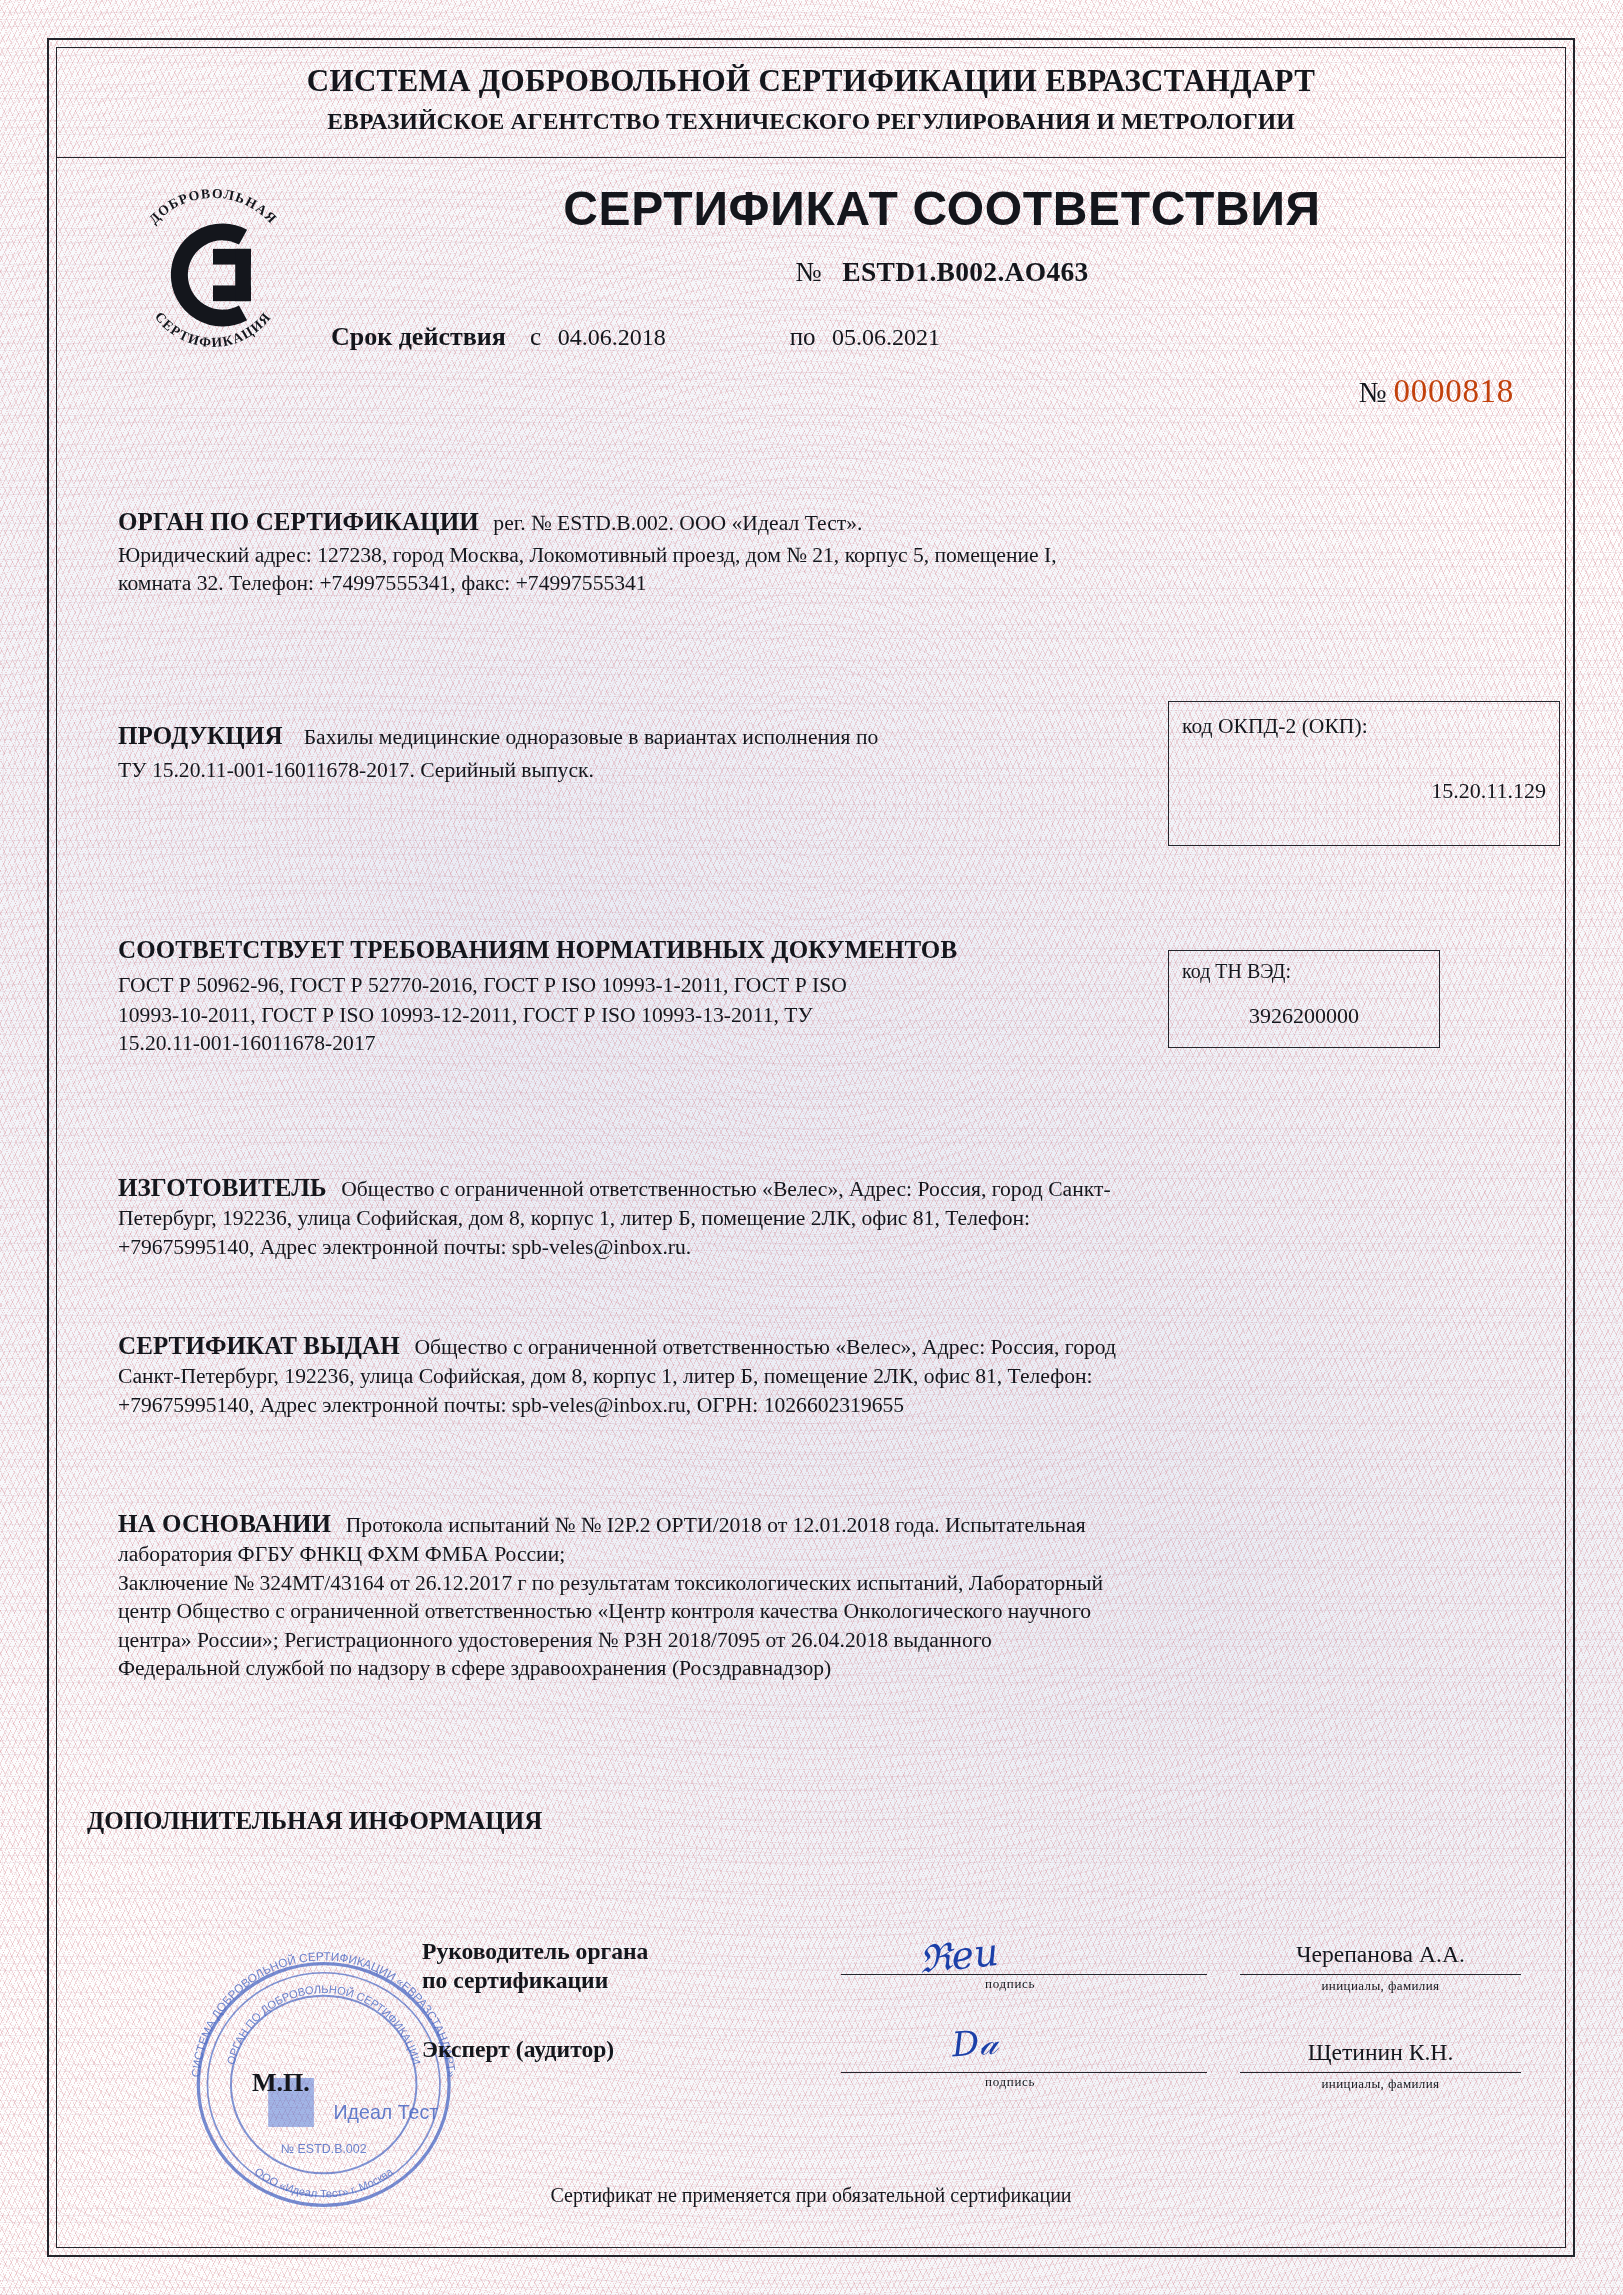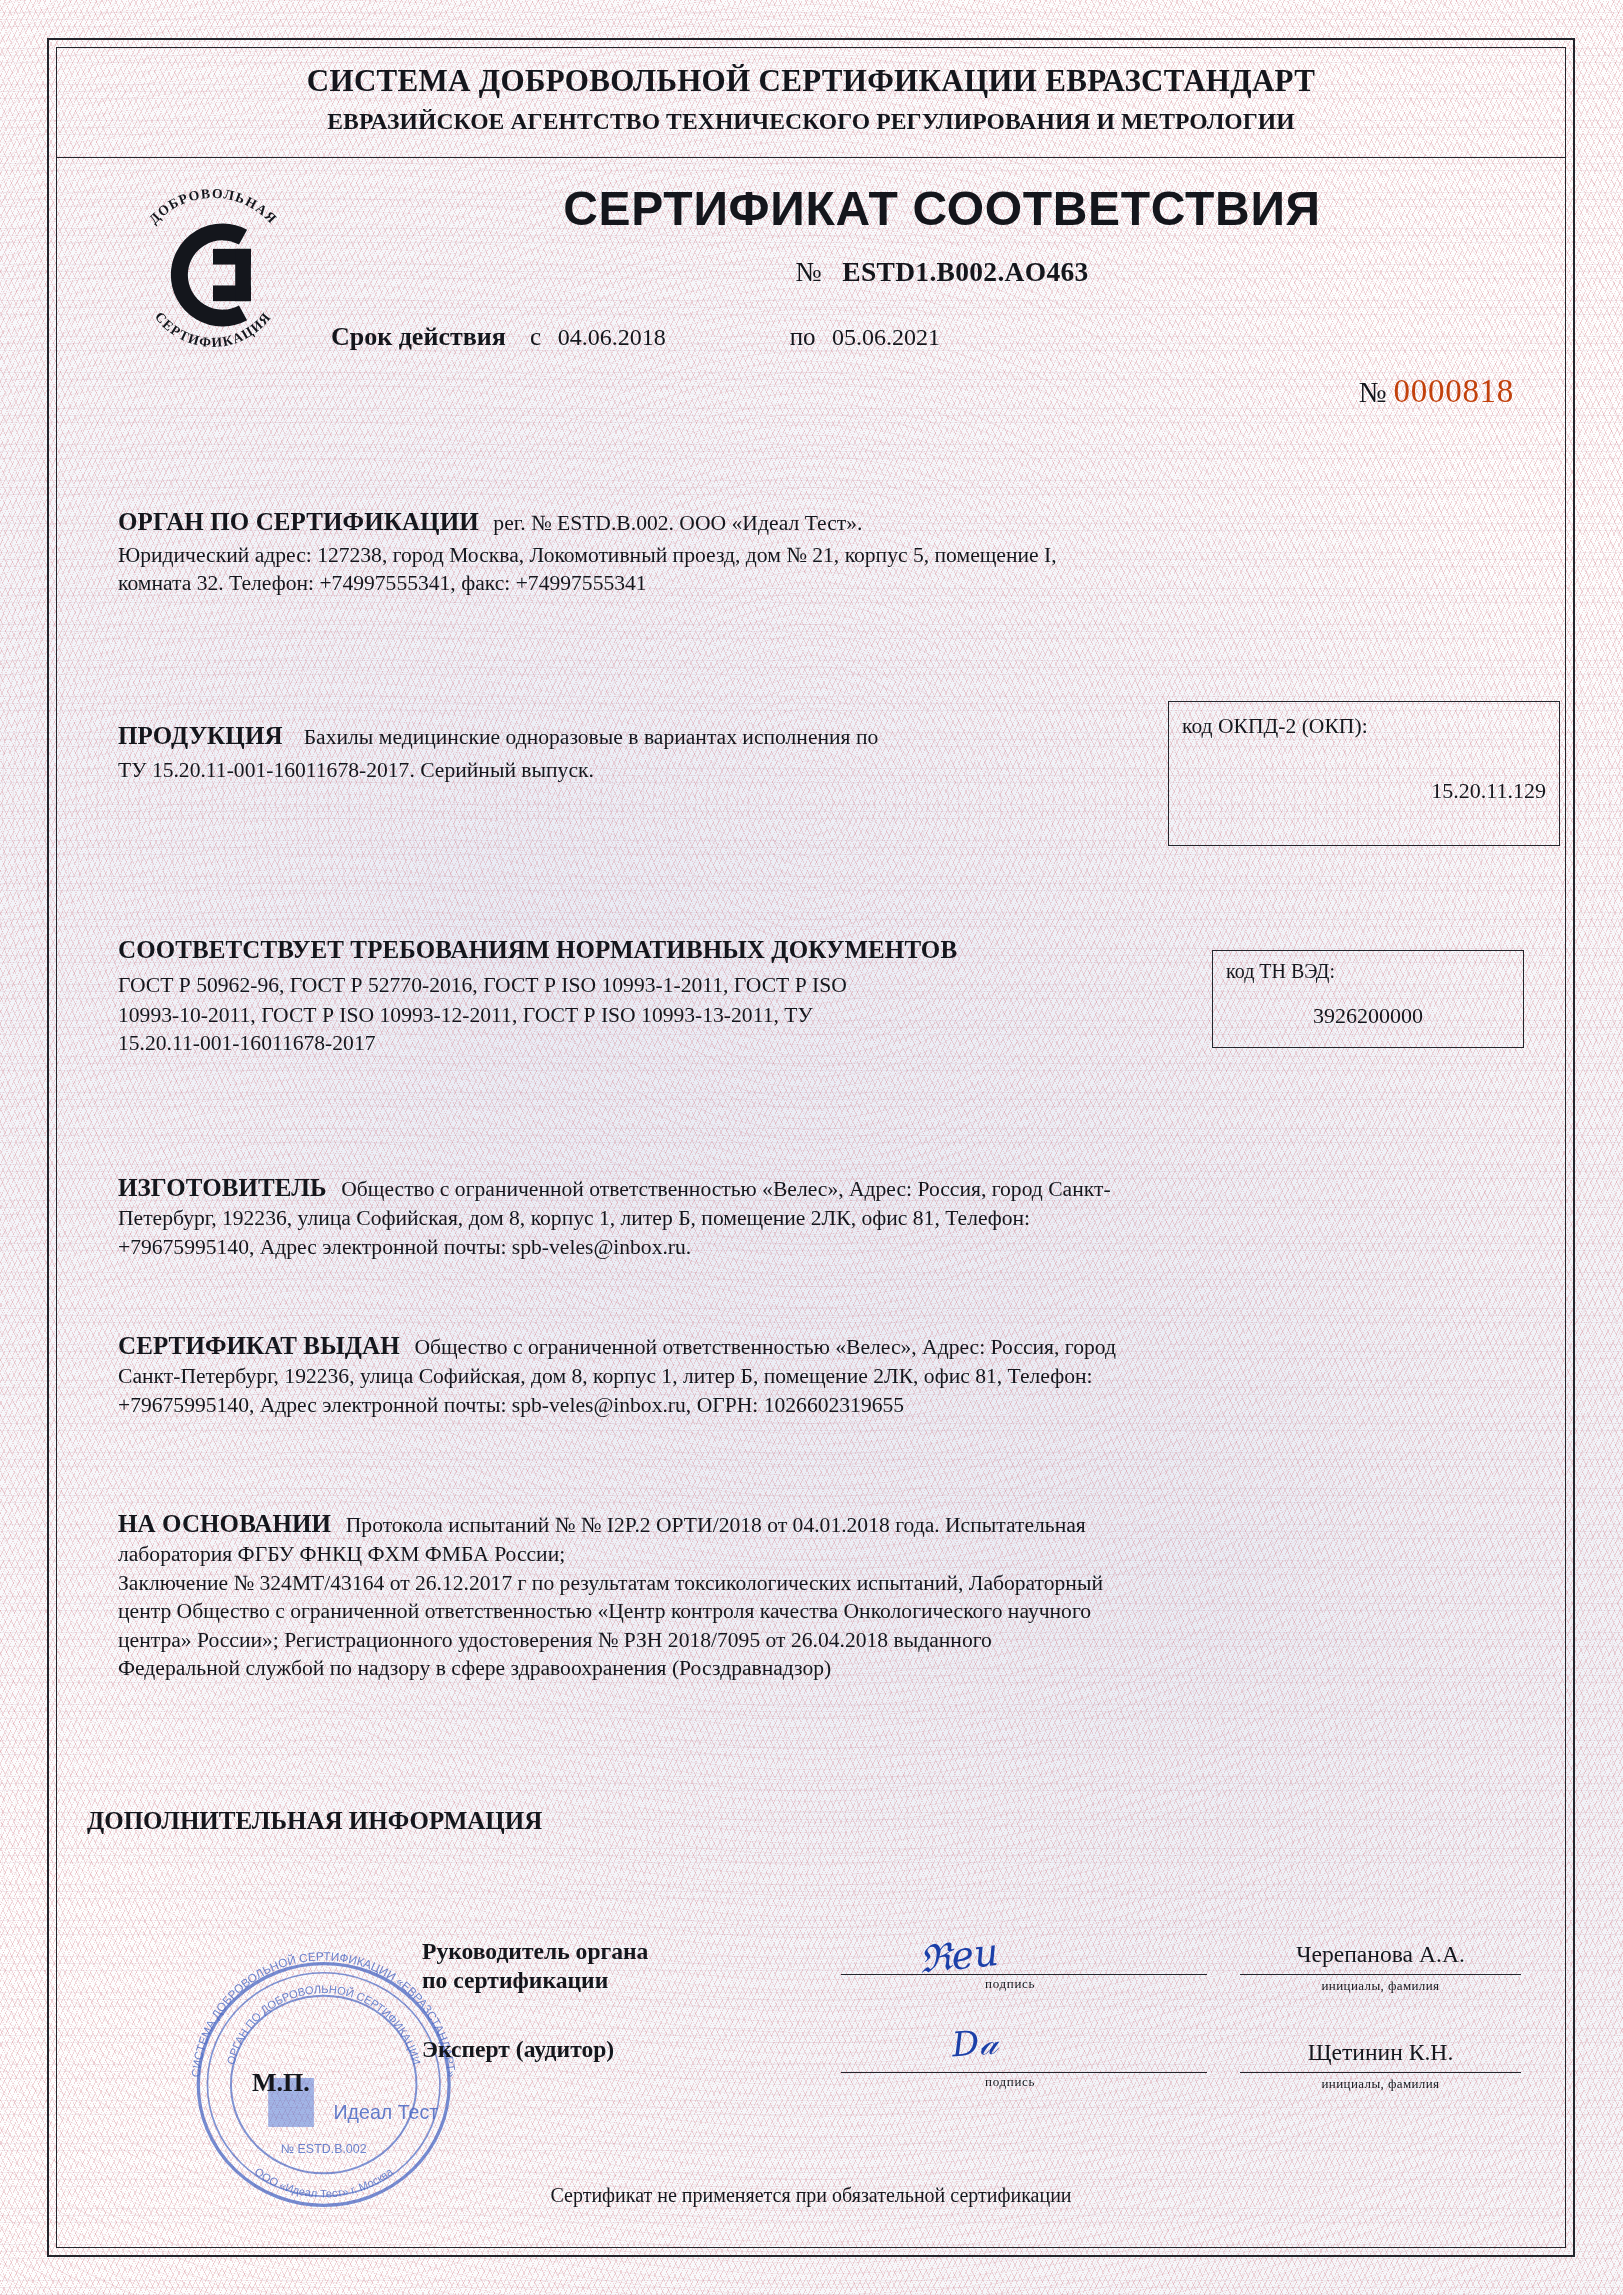--- a/index.html
+++ b/index.html
@@ -212,27 +212,26 @@
     left: 31px;
     top: 886px;
     width: 1060px;
   }
   .norm .nd-text { margin-top: 5.2px; line-height: 1.38; }
 
   .tnved-box {
     position: absolute;
     left: 1112px;
     top: 903px;
-    width: 312px;
+    width: 272px;
     height: 98px;
     border: 1.3px solid #23252c;
     box-sizing: border-box;
     padding: 9.2px 13px;
     font-size: 20px;
-    margin-left: 44px;
   }
   .tnved-box .val {
     margin-top: 19.6px;
     text-align: center;
     font-size: 22px;
   }
 
   .maker {
     position: absolute;
     left: 31px;
@@ -459,21 +458,21 @@
       <span class="sec-head">СЕРТИФИКАТ ВЫДАН</span>
       <span class="body-text" style="margin-left:9.2px;">Общество с ограниченной ответственностью «Велес», Адрес: Россия, город</span>
     </div>
     <div class="body-text">Санкт-Петербург, 192236, улица Софийская, дом 8, корпус 1, литер Б, помещение 2ЛК, офис 81, Телефон:</div>
     <div class="body-text">+79675995140, Адрес электронной почты: spb-veles@inbox.ru, ОГРН: 1026602319655</div>
   </div>
 
   <div class="basis section">
     <div>
       <span class="sec-head">НА ОСНОВАНИИ</span>
-      <span class="body-text" style="margin-left:9.2px;">Протокола испытаний № № I2P.2 ОРТИ/2018 от 04.01.2018 года. Испытательная</span>
+      <span class="body-text" style="margin-left:9.2px;">Протокола испытаний № № I2P.2 ОРТИ/2018 от 12.01.2018 года. Испытательная</span>
     </div>
     <p class="body-text">лаборатория ФГБУ ФНКЦ ФХМ ФМБА России;</p>
     <p class="body-text">Заключение № 324МТ/43164 от 26.12.2017 г по результатам токсикологических испытаний, Лабораторный</p>
     <p class="body-text just">центр Общество с ограниченной ответственностью «Центр контроля качества Онкологического научного</p>
     <p class="body-text just">центра» России»; Регистрационного удостоверения № РЗН 2018/7095 от 26.04.2018 выданного</p>
     <p class="body-text">Федеральной службой по надзору в сфере здравоохранения (Росздравнадзор)</p>
   </div>
 
   <div class="addinfo">ДОПОЛНИТЕЛЬНАЯ ИНФОРМАЦИЯ</div>
 

